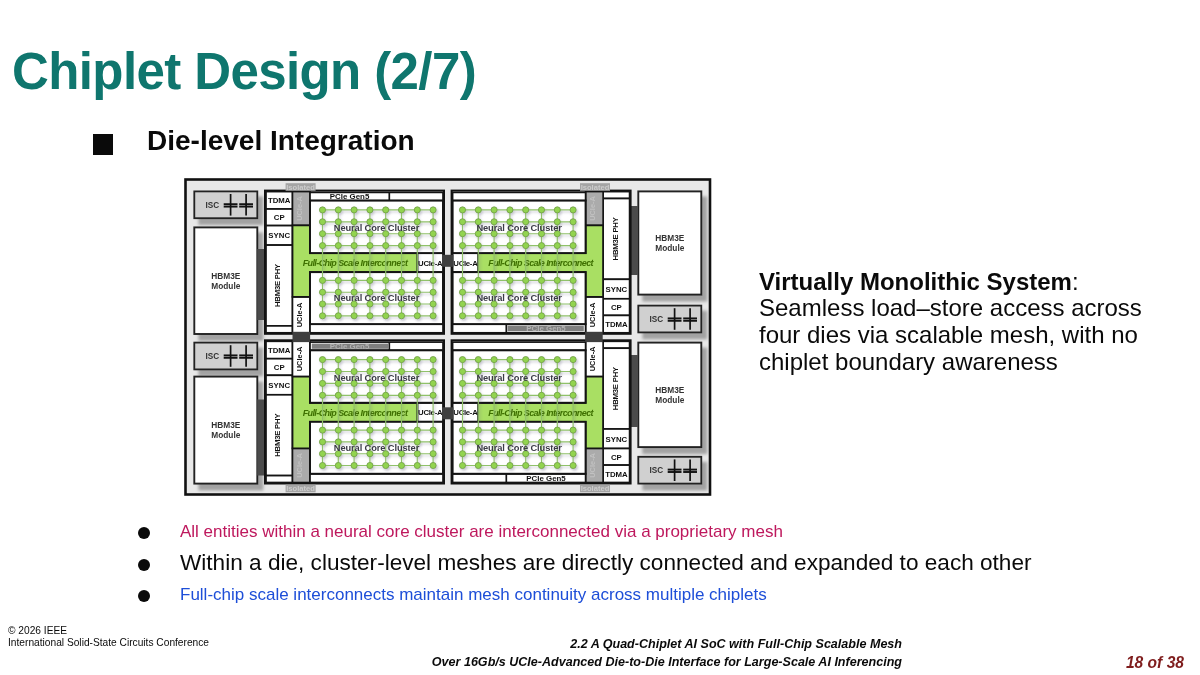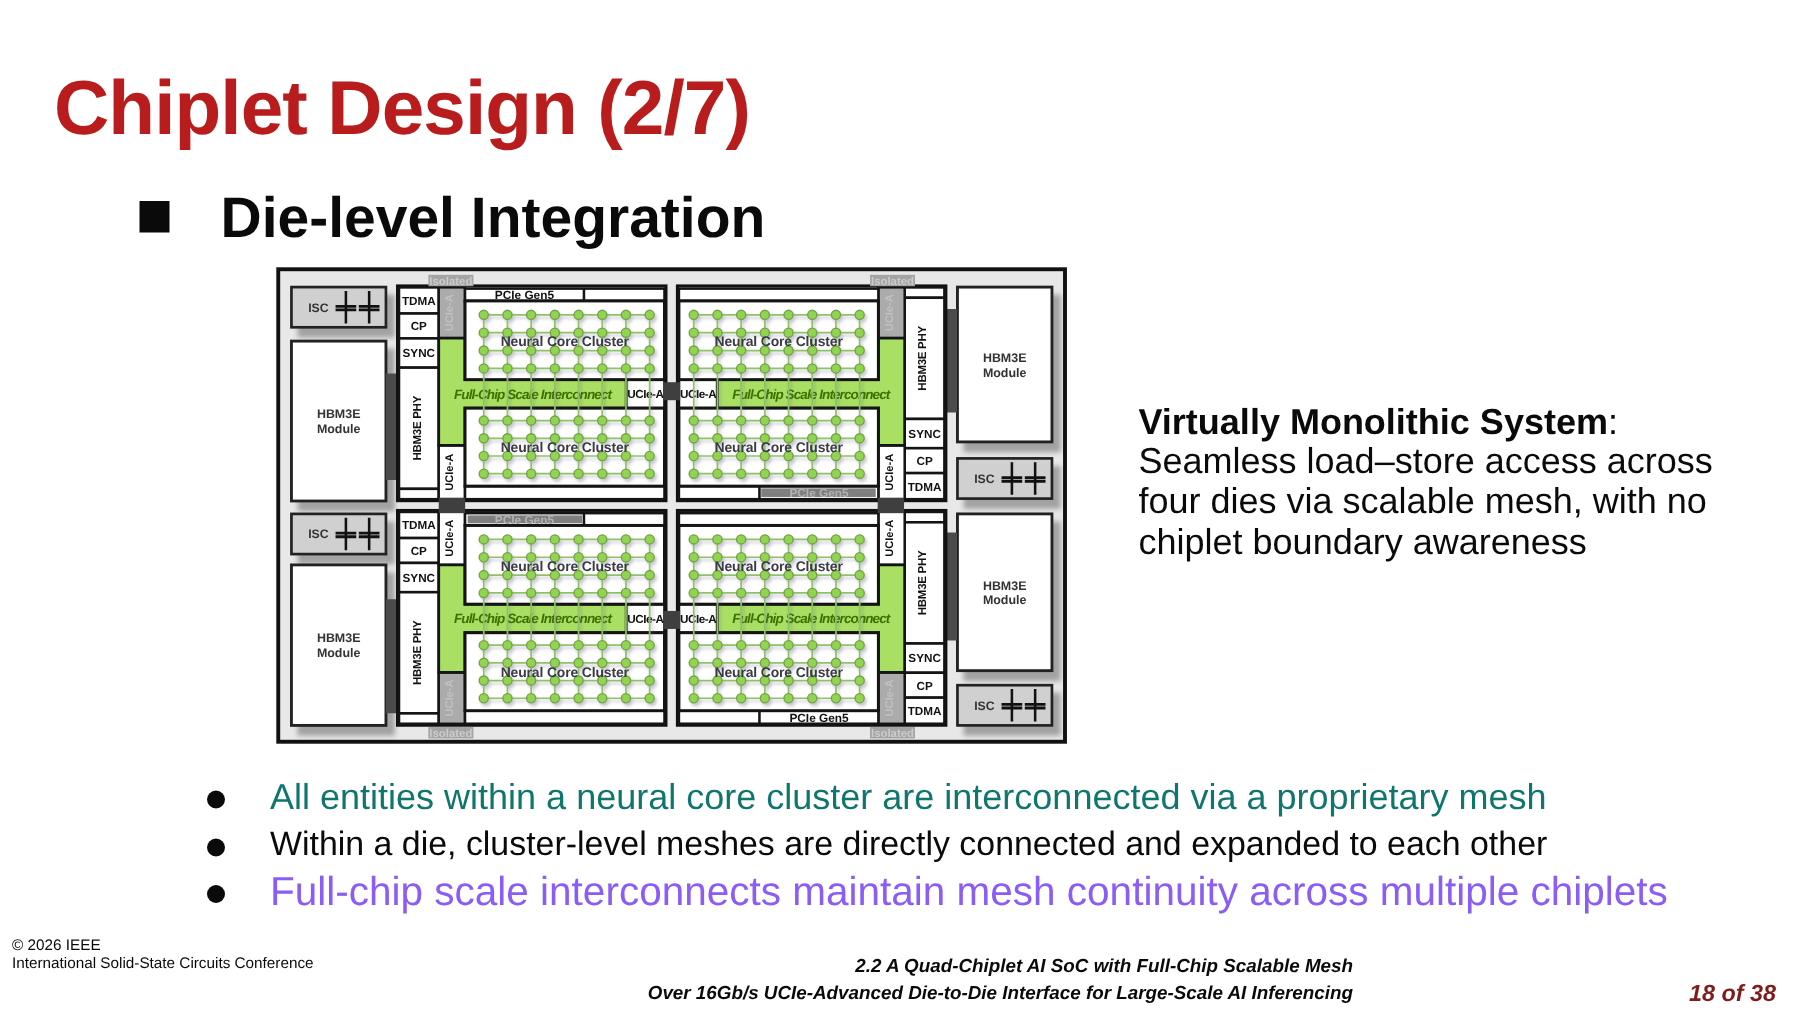--- a/index.html
+++ b/index.html
@@ -2,25 +2,25 @@
 <html><head>
 <meta charset="utf-8">
 <style>
 * { margin:0; padding:0; box-sizing:border-box; }
 html,body { width:1200px; height:675px; background:#fff; font-family:"Liberation Sans", sans-serif; overflow:hidden; }
 .abs { position:absolute; }
 </style>
 </head>
 <body>
 
-<div class="abs" style="left:36px; top:46px; font-size:51px; font-weight:bold; color:#b91c1c; letter-spacing:-0.6px; line-height:1;">Chiplet Design (2/7)</div>
+<div class="abs" style="left:12px; top:46px; font-size:51px; font-weight:bold; color:#0f766e; letter-spacing:-0.6px; line-height:1;">Chiplet Design (2/7)</div>
 
 <div class="abs" style="left:92.5px; top:134px; width:20.5px; height:20.5px; background:#0a0a0a;"></div>
 
-<div class="abs" style="left:147px; top:126.6px; font-size:38px; font-weight:bold; color:#0a0a0a; line-height:1;">Die-level Integration</div>
+<div class="abs" style="left:147px; top:126.6px; font-size:28px; font-weight:bold; color:#0a0a0a; line-height:1;">Die-level Integration</div>
 
 <div class="abs" style="left:180px; top:173px; width:540px; height:330px;">
 <svg width="540" height="330" viewBox="180 173 540 330" font-family="Liberation Sans, sans-serif">
 <defs>
         <filter id="boxsh" x="-20%" y="-20%" width="160%" height="160%">
           <feDropShadow dx="5" dy="6" stdDeviation="1.6" flood-color="#000" flood-opacity="0.30"></feDropShadow>
         </filter>
         <filter id="meshsh" x="-20%" y="-20%" width="150%" height="150%">
           <feDropShadow dx="1.4" dy="1.9" stdDeviation="1.1" flood-color="#5a5a78" flood-opacity="0.34"></feDropShadow>
         </filter>
@@ -704,23 +704,23 @@
 
 <rect x="292.5" y="331.8" width="17.6" height="10.2" fill="#3f3f3f" stroke="none" stroke-width="0"></rect>
 
 <rect x="585.1" y="331.8" width="17.6" height="10.2" fill="#3f3f3f" stroke="none" stroke-width="0"></rect>
 </svg>
 </div>
 
 <div class="abs" style="left:759px; top:268.6px; font-size:24px; line-height:26.8px; color:#0a0a0a; white-space:nowrap;"><b>Virtually Monolithic System</b>:<br>Seamless load–store access across<br>four dies via scalable mesh, with no<br>chiplet boundary awareness</div>
 
 <div class="abs" style="left:137.8px; top:526.9px; width:12.3px; height:12.3px; border-radius:50%; background:#0a0a0a;"></div>
-<div class="abs" style="left:180px; top:515.5px; font-size:24px; line-height:31.6px; color:#0f766e; white-space:nowrap;">All entities within a neural core cluster are interconnected via a proprietary mesh</div>
+<div class="abs" style="left:180px; top:515.5px; font-size:17px; line-height:31.6px; color:#be185d; white-space:nowrap;">All entities within a neural core cluster are interconnected via a proprietary mesh</div>
 <div class="abs" style="left:137.8px; top:558.5px; width:12.3px; height:12.3px; border-radius:50%; background:#0a0a0a;"></div>
 <div class="abs" style="left:180px; top:547.1px; font-size:22.6px; line-height:31.6px; color:#0a0a0a; white-space:nowrap;text-align:right;">Within a die, cluster-level meshes are directly connected and expanded to each other</div>
 <div class="abs" style="left:137.8px; top:590.1px; width:12.3px; height:12.3px; border-radius:50%; background:#0a0a0a;"></div>
-<div class="abs" style="left:180px; top:578.7px; font-size:27px; line-height:31.6px; color:#8b5cf6; white-space:nowrap;">Full-chip scale interconnects maintain mesh continuity across multiple chiplets</div>
+<div class="abs" style="left:180px; top:578.7px; font-size:17px; line-height:31.6px; color:#1d4ed8; white-space:nowrap;">Full-chip scale interconnects maintain mesh continuity across multiple chiplets</div>
 
 <div class="abs" style="left:8px; top:625px; font-size:10.2px; font-weight:normal; line-height:11.7px; color:#0a0a0a; white-space:nowrap;">© 2026 IEEE<br>International Solid-State Circuits Conference</div>
 
 <div class="abs" style="left:300px; top:636.1px; width:602px; text-align:right; font-size:12.55px; font-weight:bold; font-style:italic; line-height:17.6px; color:#0a0a0a;">2.2 A Quad-Chiplet AI SoC with Full-Chip Scalable Mesh<br>Over 16Gb/s UCIe-Advanced Die-to-Die Interface for Large-Scale AI Inferencing</div>
 
 <div class="abs" style="left:984px; top:653.5px; width:200px; text-align:right; font-size:15.6px; font-weight:bold; font-style:italic; color:#7f1d1d;">18 of 38</div>
 
 </body></html>

